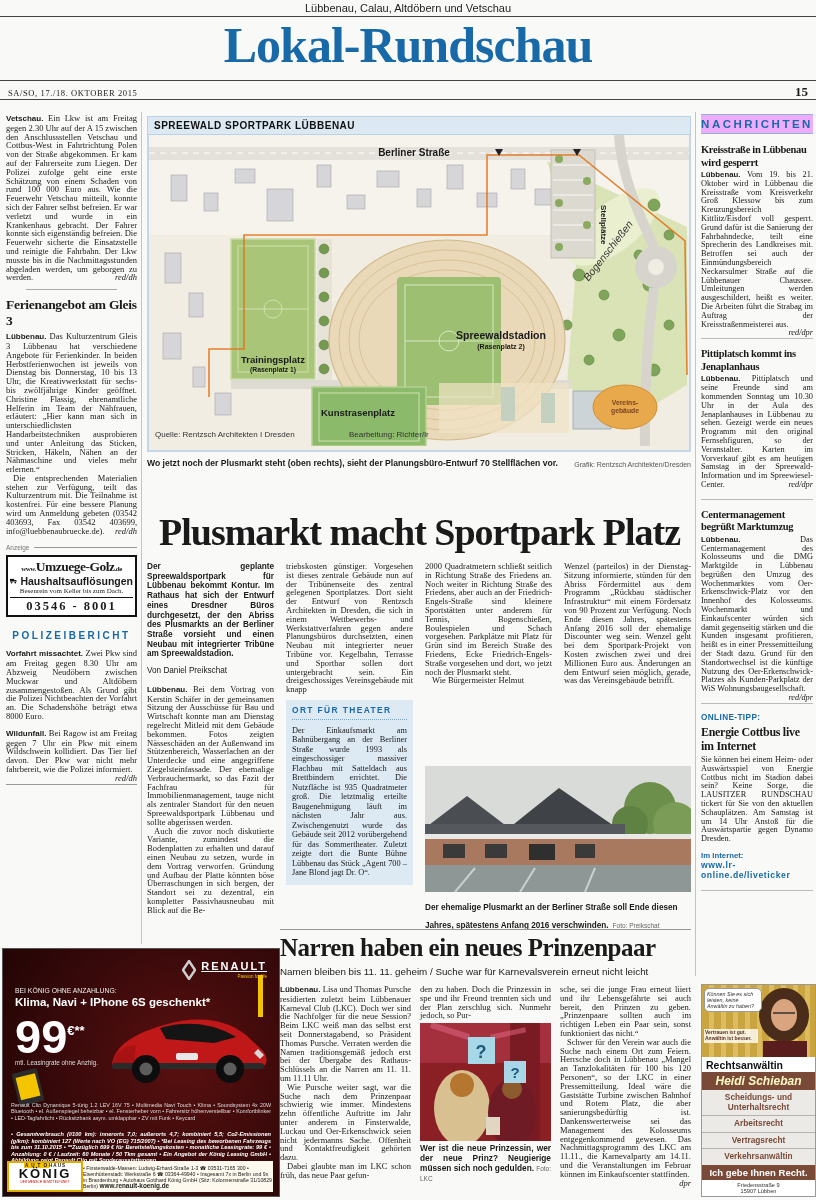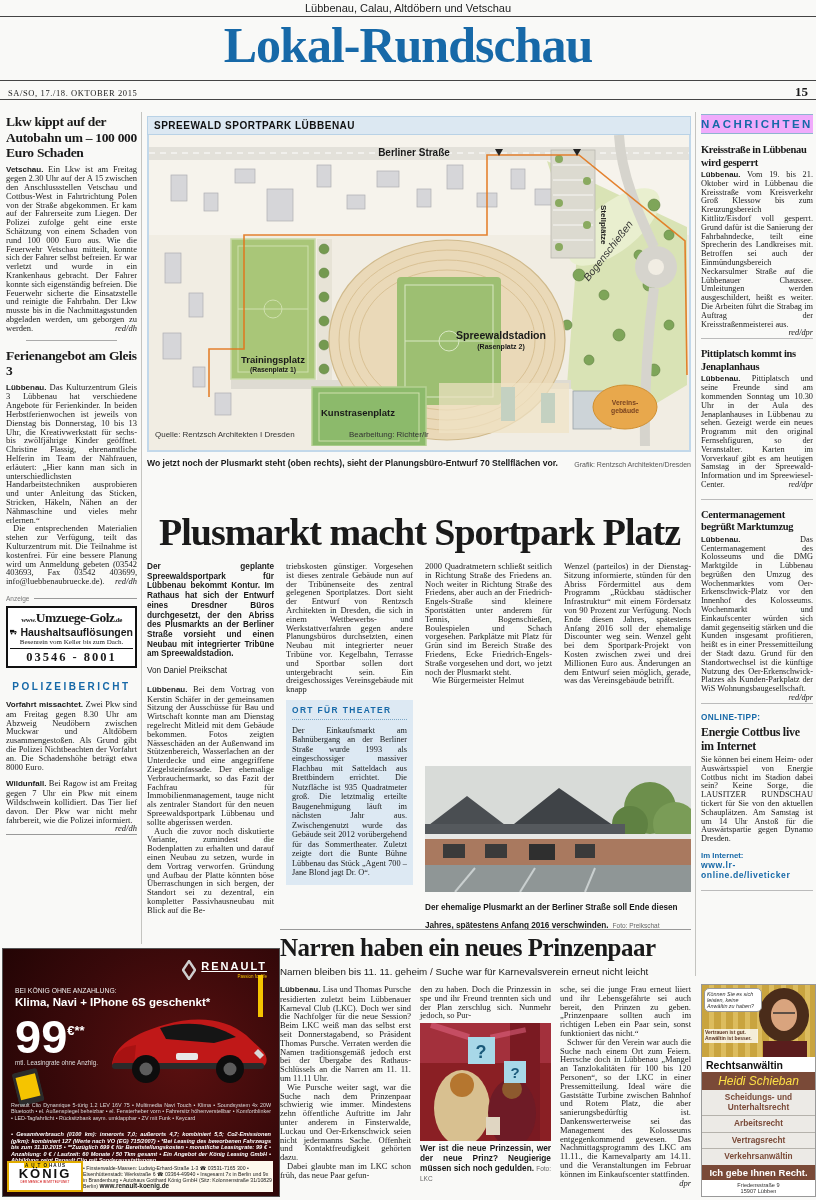--- a/index.html
+++ b/index.html
@@ -92,21 +92,21 @@
   .ren-logo .k{font-family:"Liberation Sans",sans-serif;font-weight:bold;font-size:13px;line-height:12px;letter-spacing:2px;}
   .ren-logo .s{font-family:"Liberation Sans",sans-serif;font-size:3.2px;color:#c00;}
   .ren-info{flex:1;font-family:"Liberation Sans",sans-serif;font-size:5.2px;line-height:6px;color:#222;}
   .ren-url{font-weight:bold;font-size:6.4px;}
   
   .schieban{left:701px;top:984px;width:113px;height:211px;border:1px solid #999;background:#fff;overflow:hidden;}
   .sch-photo{position:relative;height:72px;background:repeating-linear-gradient(90deg,#c9a43f 0 7px,#dcbc5e 7px 12px);}
   .sch-bubble{position:absolute;left:2px;top:3px;width:52px;background:#fff;border:1px solid #999;border-radius:5px;padding:2px;font-family:"Liberation Sans",sans-serif;font-size:5.4px;line-height:6px;font-style:italic;color:#333;}
   .sch-bubble2{position:absolute;left:2px;top:44px;width:52px;font-family:"Liberation Sans",sans-serif;font-size:5px;line-height:5.8px;font-weight:bold;color:#5a3222;background:#ffffffcc;padding:1px;}
   .sch-role{font-family:"Liberation Sans",sans-serif;font-weight:bold;font-size:10.5px;padding:2px 4px 1px 4px;color:#111;}
-  .sch-name{background:#7a4a38;color:#fde047;font-family:"Liberation Sans",sans-serif;font-weight:normal;font-style:italic;font-size:12px;text-align:center;padding:2px 0;}
+  .sch-name{background:#7a4a38;color:#fef9c3;font-family:"Liberation Sans",sans-serif;font-weight:bold;font-style:italic;font-size:12px;text-align:center;padding:2px 0;}
   .sch-items{background:#eceae6;}
   .sch-item{font-family:"Liberation Sans",sans-serif;font-weight:bold;font-size:8.3px;line-height:9.5px;color:#7a4a38;text-align:center;padding:3px 2px;}
   .sch-item + .sch-item{border-top:1px solid #b5b2ac;}
   .sch-slogan{background:#7a4a38;color:#fff;font-family:"Liberation Sans",sans-serif;font-weight:bold;font-size:9.5px;text-align:center;padding:2px 0;}
   .sch-addr{font-family:"Liberation Sans",sans-serif;font-size:5.6px;line-height:6.6px;text-align:center;color:#333;padding-top:2px;}
 </style>
 </head>
 <body>
 
 <div class="page">
@@ -118,21 +118,20 @@
   <div class="abs dateline">
     <span class="dl">SA/SO, 17./18. OKTOBER 2015</span>
     <span class="pn">15</span>
   </div>
   <div class="abs hrule" style="top:99px;left:0;width:816px;"></div>
 
   <div class="vrule" style="left:141px;top:112px;height:832px;"></div>
   <div class="vrule" style="left:695px;top:112px;height:864px;"></div>
 
   <div class="abs leftcol">
-    <h3 class="lc-h">Lkw kippt auf der Autobahn um – 100 000 Euro Schaden</h3>
     <p class="bt"><b class="sans" style="font-size:8px;">Vetschau.</b> <span>Ein Lkw ist am Freitag gegen 2.30 Uhr auf der A 15 zwischen den Anschlussstellen Vetschau und Cottbus-West in Fahrtrichtung Polen von der Straße abgekommen. Er kam auf der Fahrerseite zum Liegen. Der Polizei zufolge geht eine erste Schätzung von einem Schaden von rund 100 000 Euro aus. Wie die Feuerwehr Vetschau mitteilt, konnte sich der Fahrer selbst befreien. Er war verletzt und wurde in ein Krankenhaus gebracht. Der Fahrer konnte sich eigenständig befreien. Die Feuerwehr sicherte die Einsatzstelle und reinigte die Fahrbahn. Der Lkw musste bis in die Nachmittagsstunden abgeladen werden, um geborgen zu werden.</span> <span class="sig">red/dh</span></p>
     <div class="shortrule"></div>
     <h3 class="lc-h">Ferienangebot am Gleis 3</h3>
     <p class="bt"><b class="sans" style="font-size:8px;">Lübbenau.</b> <span>Das Kulturzentrum Gleis 3 Lübbenau hat verschiedene Angebote für Ferienkinder. In beiden Herbstferienwochen ist jeweils von Dienstag bis Donnerstag, 10 bis 13 Uhr, die Kreativwerkstatt für sechs- bis zwölfjährige Kinder geöffnet. Christine Flassig, ehrenamtliche Helferin im Team der Nähfrauen, erläutert: „Hier kann man sich in unterschiedlichsten Handarbeitstechniken ausprobieren und unter Anleitung das Sticken, Stricken, Häkeln, Nähen an der Nähmaschine und vieles mehr erlernen.“</span></p>
     <p class="bt ind"><span>Die entsprechenden Materialien stehen zur Verfügung, teilt das Kulturzentrum mit. Die Teilnahme ist kostenfrei. Für eine bessere Planung wird um Anmeldung gebeten (03542 403693, Fax 03542 403699, info@luebbenaubruecke.de).</span> <span class="sig">red/dh</span></p>
     <div class="anz-row">
       <span class="lbl">Anzeige</span>
         <span class="ln"></span>
     </div>
     <div class="golz">

